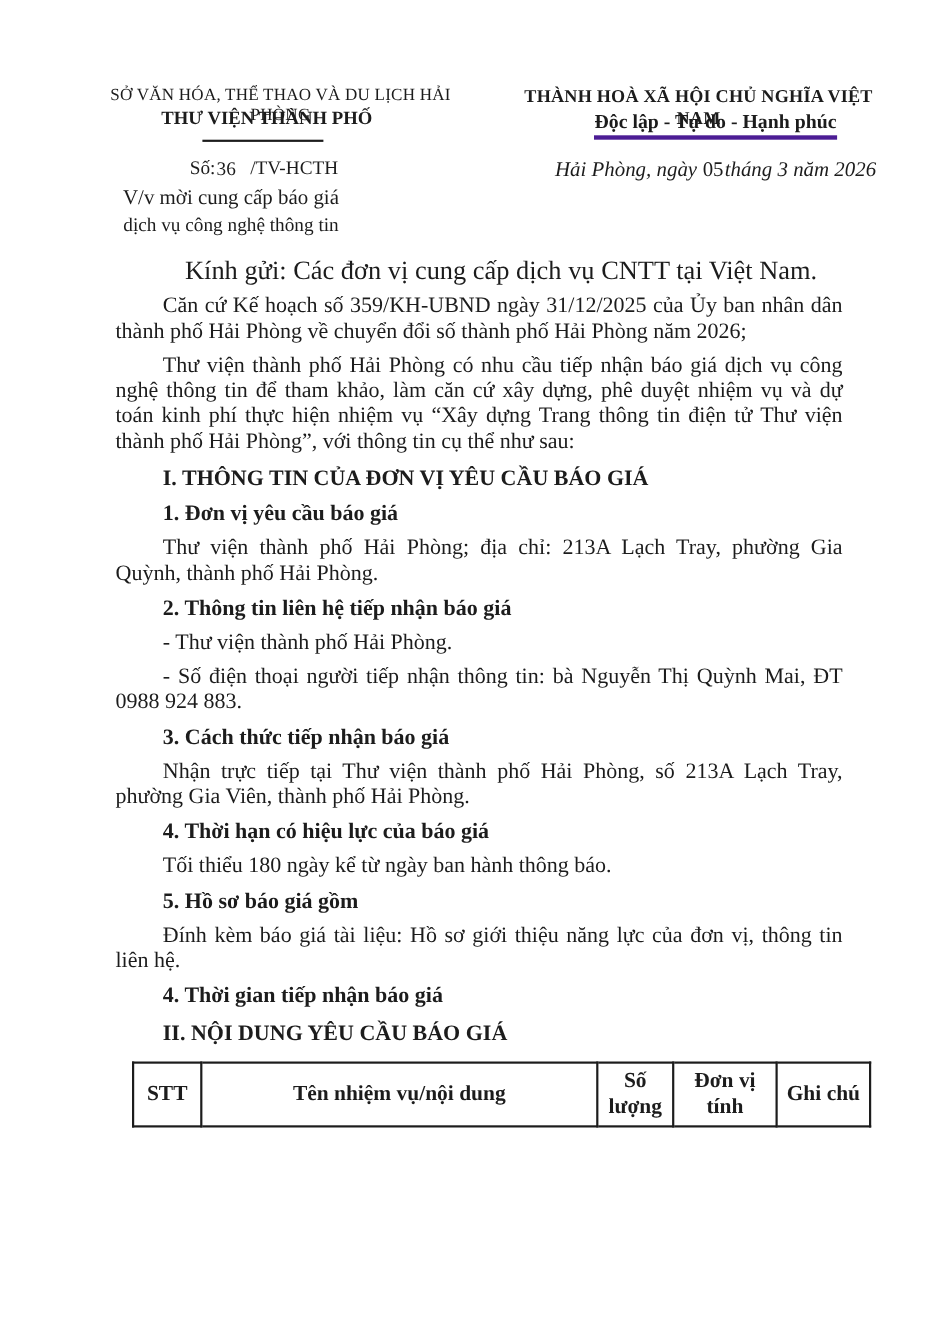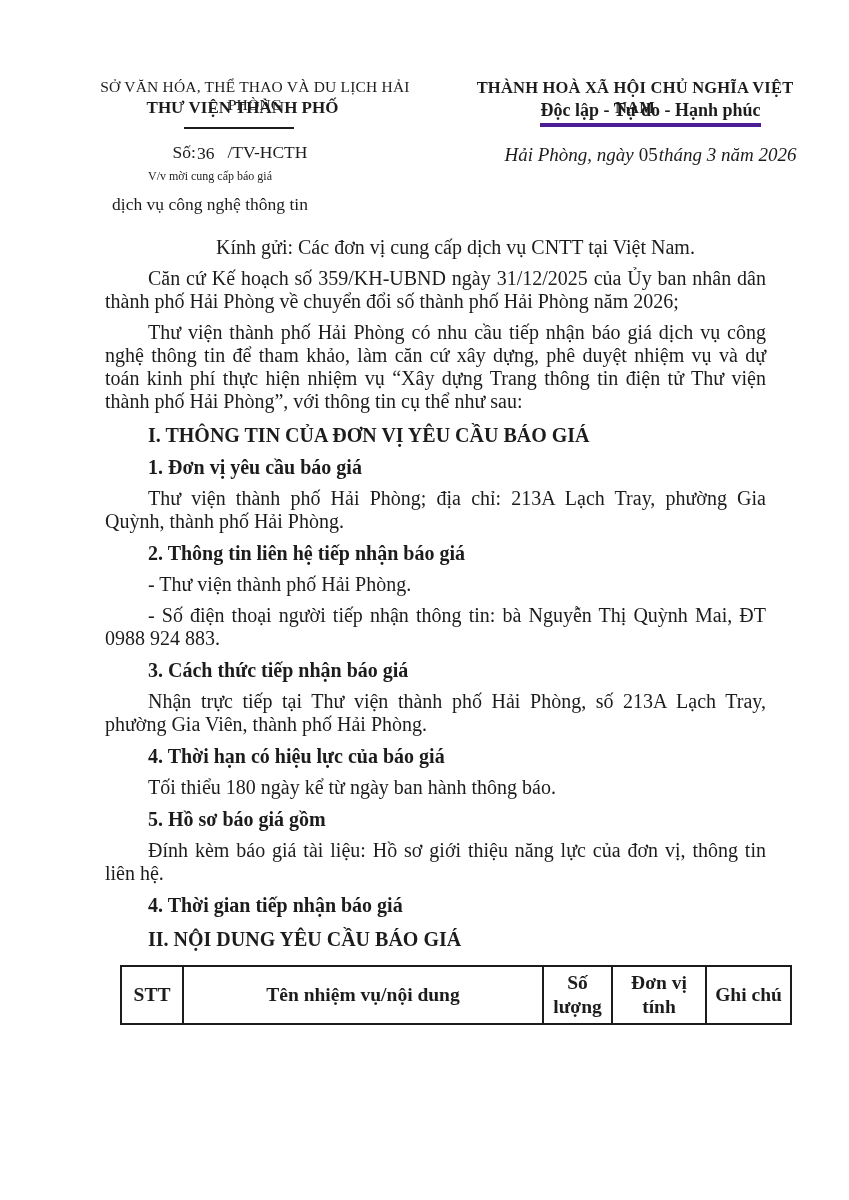--- a/index.html
+++ b/index.html
@@ -22,33 +22,33 @@
     height: 140px;
     margin-top: 78px;
   }
   .lh-abs { position: absolute; text-align: center; }
   .issuer-parent     { left: 78px;  top: 0;    width: 354px; font-size: 15.5px; letter-spacing: 0.2px; }
   .issuer-org        { left: 80px;  top: 20px; width: 325px; font-size: 17px; font-weight: bold; }
   .issuer-rule       { position: absolute; left: 184px; top: 49px; width: 110px; border-top: 2px solid #1c1c1c; }
   .doc-number        { left: 100px; top: 64px; width: 280px; font-size: 17.5px; }
   .doc-number .num   { position: relative; top: 1px; margin-left: 1px; }
   .doc-number .sym   { margin-left: 13px; }
-  .doc-subject       { left: 70px;  top: 91px;  width: 280px; font-size: 12px; }
+  .doc-subject       { left: 70px;  top: 91px;  width: 280px; font-size: 19px; }
   .doc-subject2      { left: 70px;  top: 116px; width: 280px; font-size: 17.5px; }
   .national-title    { left: 462px; top: 0;    width: 346px; font-size: 16.5px; font-weight: bold; letter-spacing: 0.2px; }
   .national-motto    { left: 478px; top: 22px; width: 345px; font-size: 18px; font-weight: bold; }
   .national-motto .u { display: inline-block; border-bottom: 4px solid #4c1d95; padding-bottom: 2px; }
   .place-date        { left: 478px; top: 66px; width: 345px; font-size: 19px; font-style: italic; }
   .place-date .day   { font-style: normal; margin-left: 5px; }
   .place-date .rest  { margin-left: 1px; }
   
   .salutation {
     margin: 18px 63px 0 125px;
     text-align: center;
-    font-size: 20px;
+    font-size: 24px;
     line-height: 23px;
   }
   .body-text {
     margin: 0 83px 0 105px;
     font-size: 20px;
     line-height: 23px;
   }
   .para {
     margin: 8px 0 0 0;
     text-align: justify;

